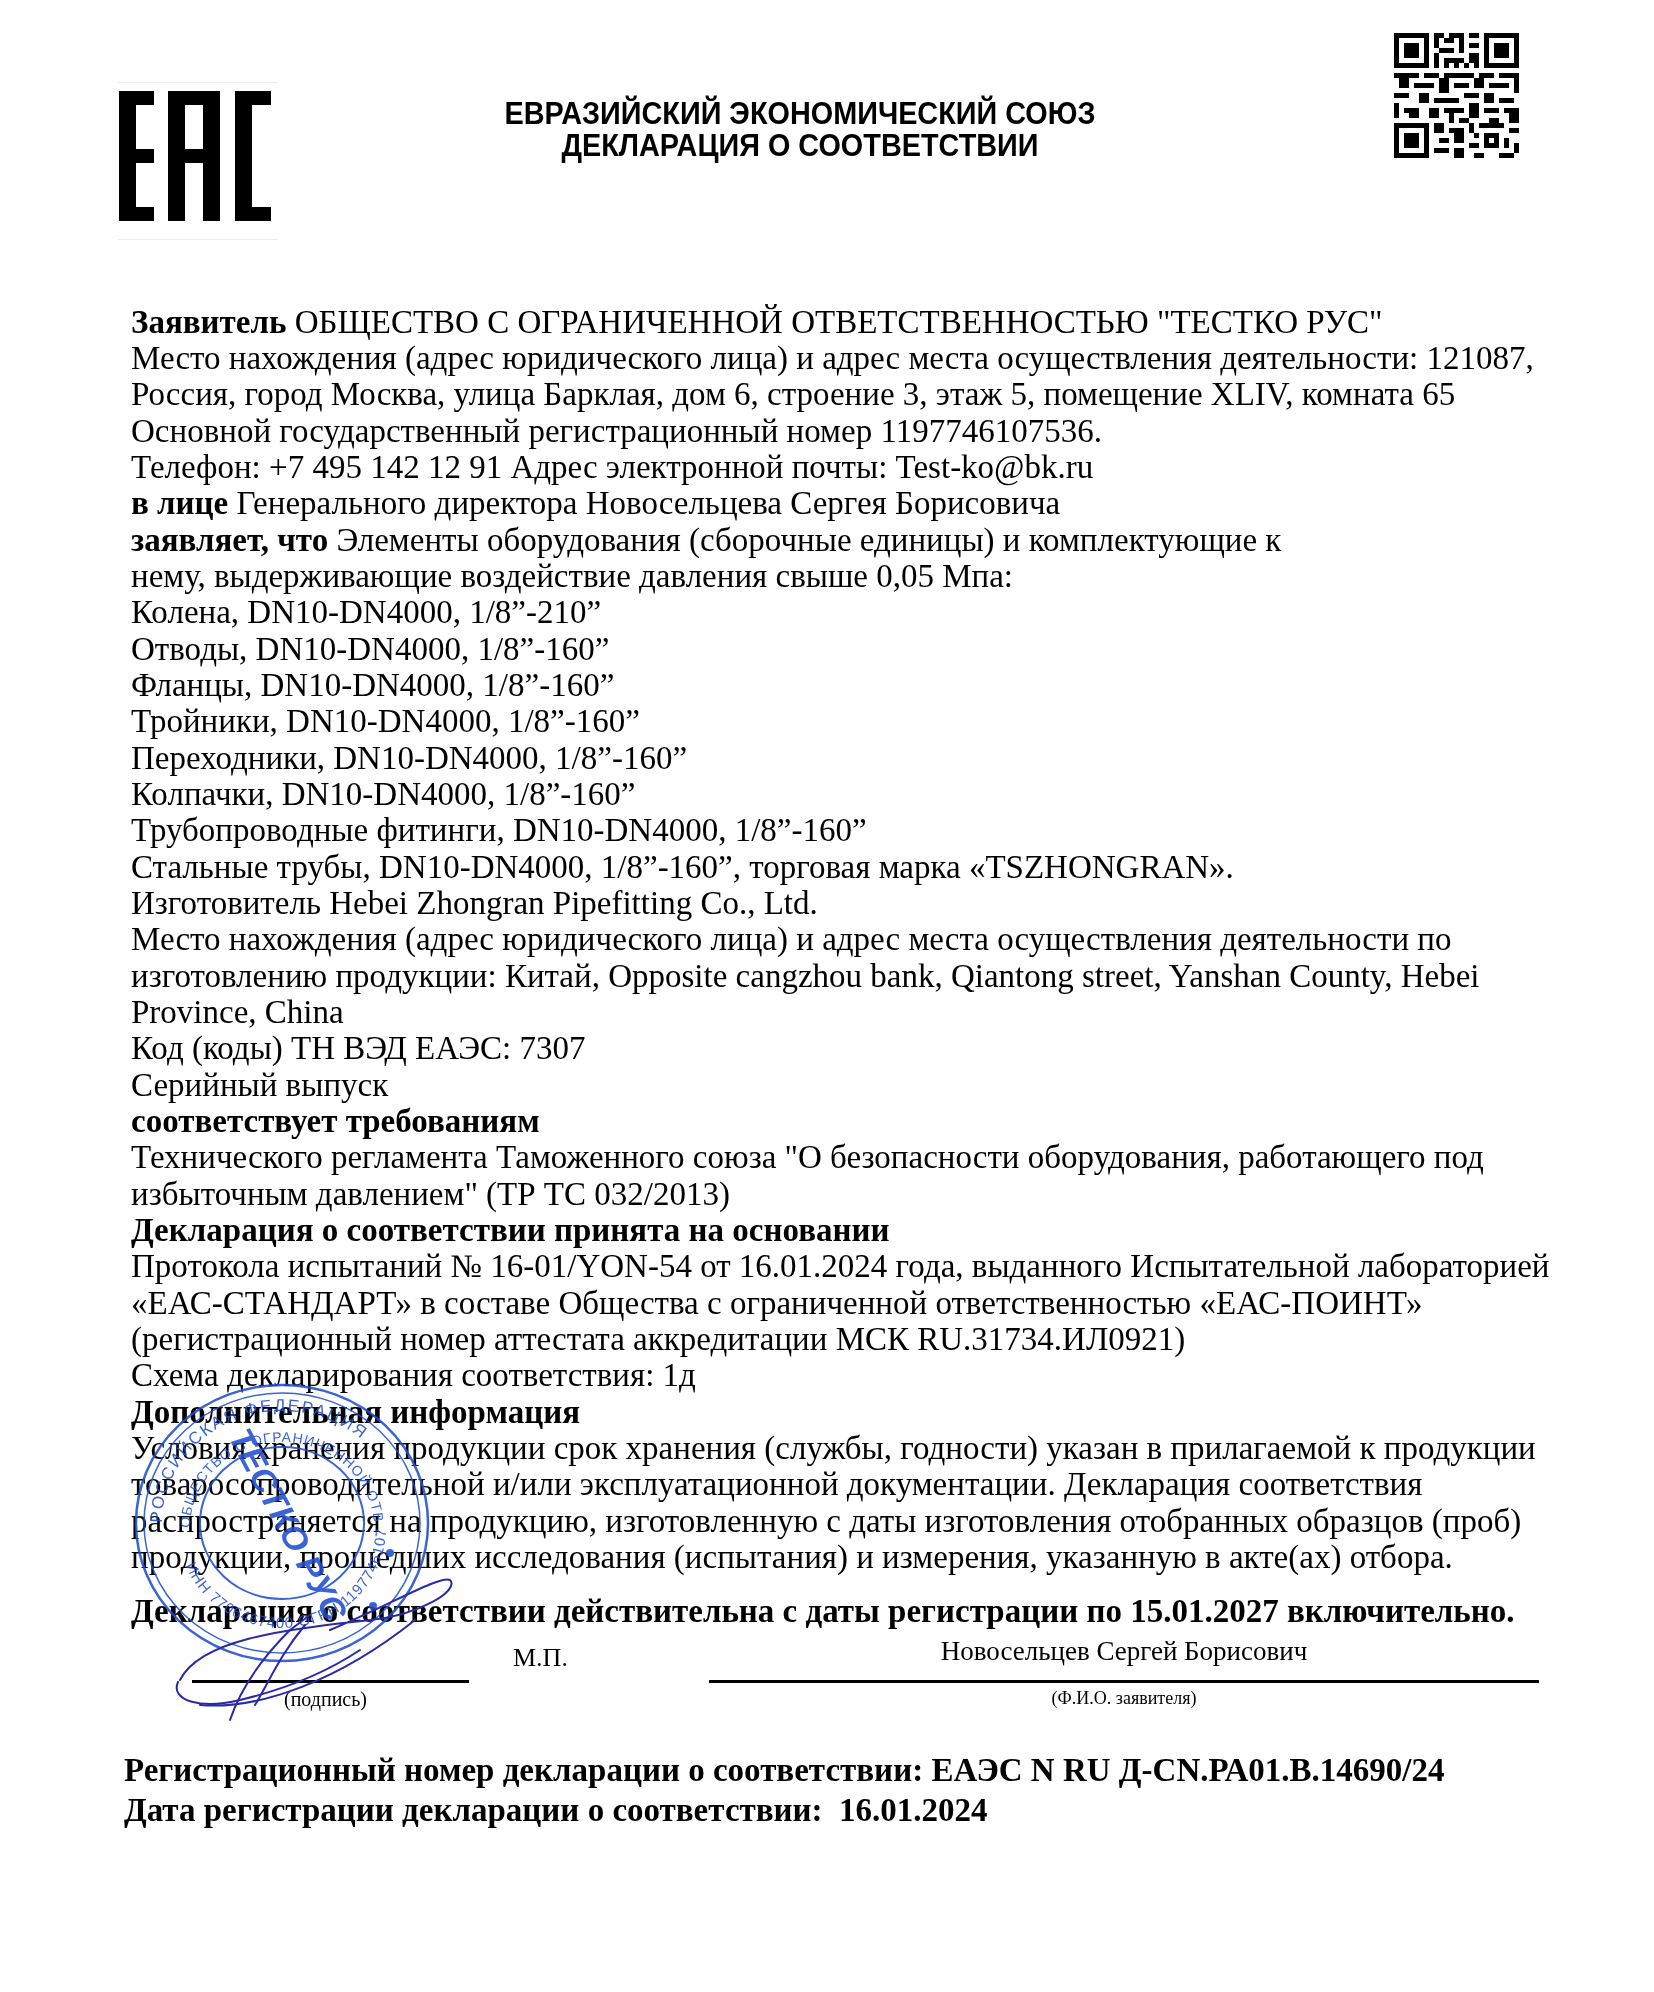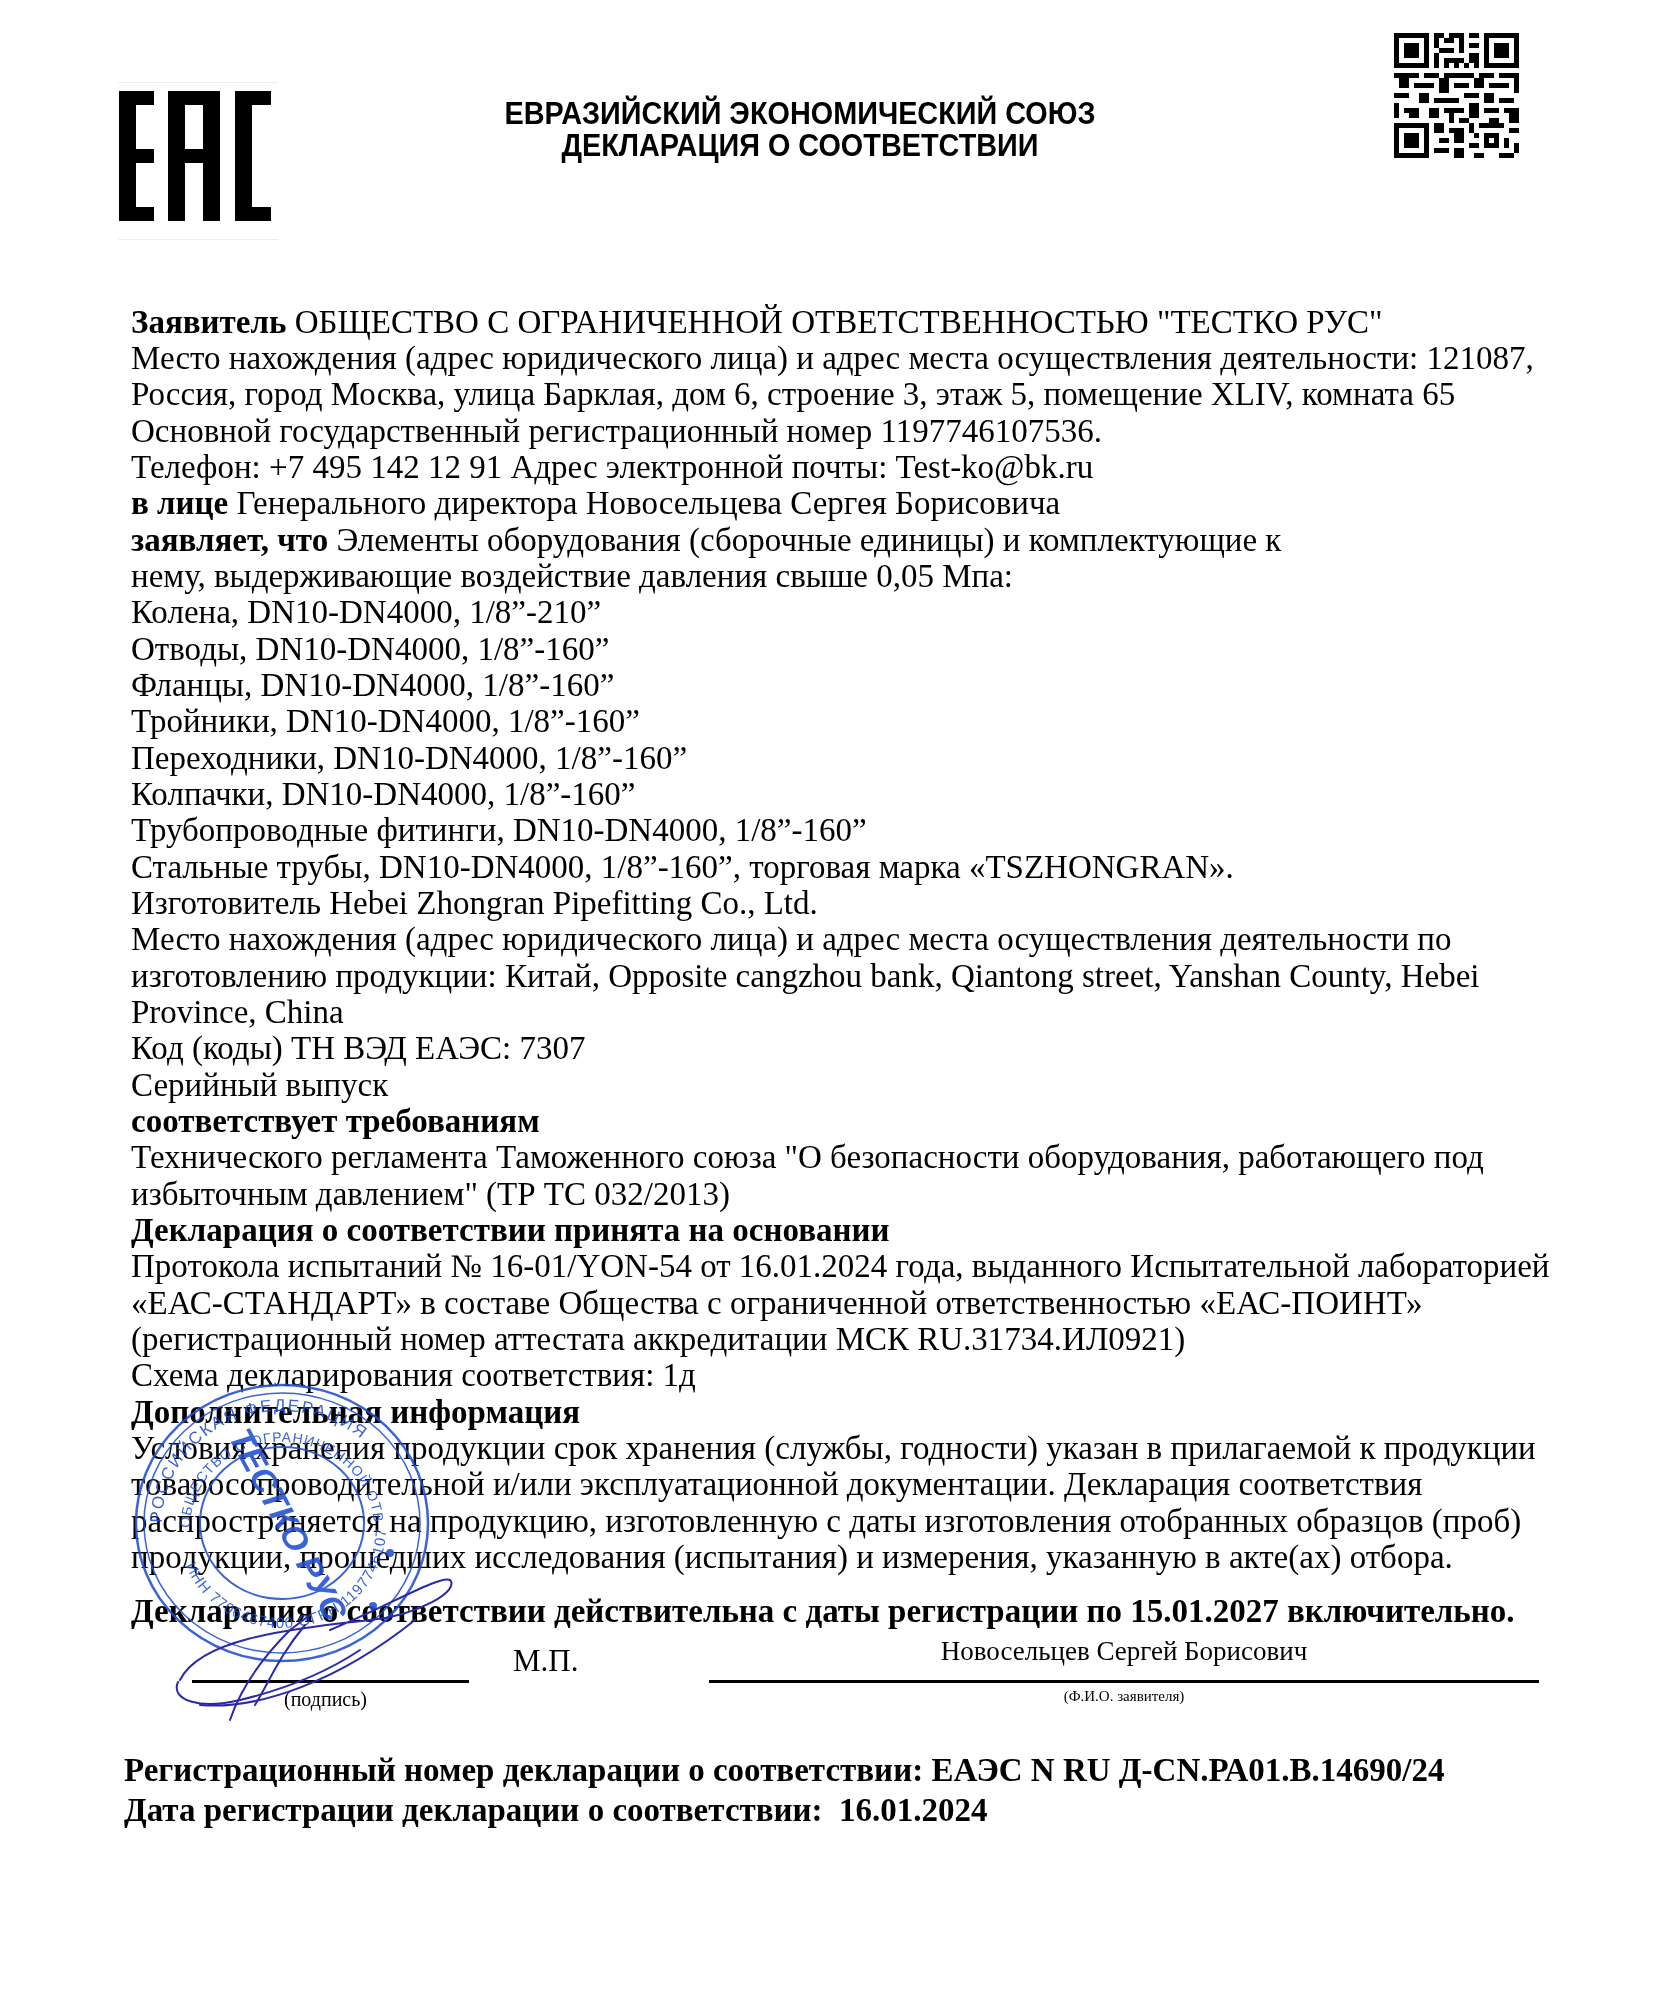--- a/index.html
+++ b/index.html
@@ -172,25 +172,25 @@
   <div class="ln bold" style="top:1394px;">Дополнительная информация</div>
   <div class="ln" style="top:1430px;">Условия хранения продукции срок хранения (службы, годности) указан в прилагаемой к продукции</div>
   <div class="ln" style="top:1466px;">товаросопроводительной и/или эксплуатационной документации. Декларация соответствия</div>
   <div class="ln" style="top:1503px;">распространяется на продукцию, изготовленную с даты изготовления отобранных образцов (проб)</div>
   <div class="ln" style="top:1539px;">продукции, прошедших исследования (испытания) и измерения, указанную в акте(ах) отбора.</div>
 
   <div class="ln bold" style="top:1593px;">Декларация о соответствии действительна с даты регистрации по 15.01.2027 включительно.</div>
 
   <div class="rule" style="left:192px;top:1680px;width:277px;"></div>
   <div class="small" style="left:284px;top:1688px;font-size:20px;">(подпись)</div>
-  <div class="small" style="left:513px;top:1643px;font-size:31px;">М.П.</div>
+  <div class="small" style="left:513px;top:1643px;font-size:26px;">М.П.</div>
 
   <div class="small" style="left:709px;top:1636px;width:830px;text-align:center;font-size:27px;">Новосельцев Сергей Борисович</div>
   <div class="rule" style="left:709px;top:1680px;width:830px;"></div>
-  <div class="small" style="left:709px;top:1688px;width:830px;text-align:center;font-size:15px;">(Ф.И.О. заявителя)</div>
+  <div class="small" style="left:709px;top:1688px;width:830px;text-align:center;font-size:18px;">(Ф.И.О. заявителя)</div>
 
   <svg class="stamp" viewBox="0 0 308 290">
     <defs>
       <path id="outerArc" d="M 34 145 A 120 112 0 1 1 274 145"></path>
       <path id="innerArc" d="M 62 150 A 92 86 0 1 1 246 150"></path>
       <path id="bottomArc" d="M 50 150 A 104 100 0 0 0 258 150"></path>
     </defs>
     <g fill="none" stroke="#1f4fd1" stroke-width="2.5">
       <ellipse cx="154" cy="145" rx="146" ry="138"></ellipse>
       <ellipse cx="154" cy="145" rx="138" ry="130" stroke-width="1.5"></ellipse>

